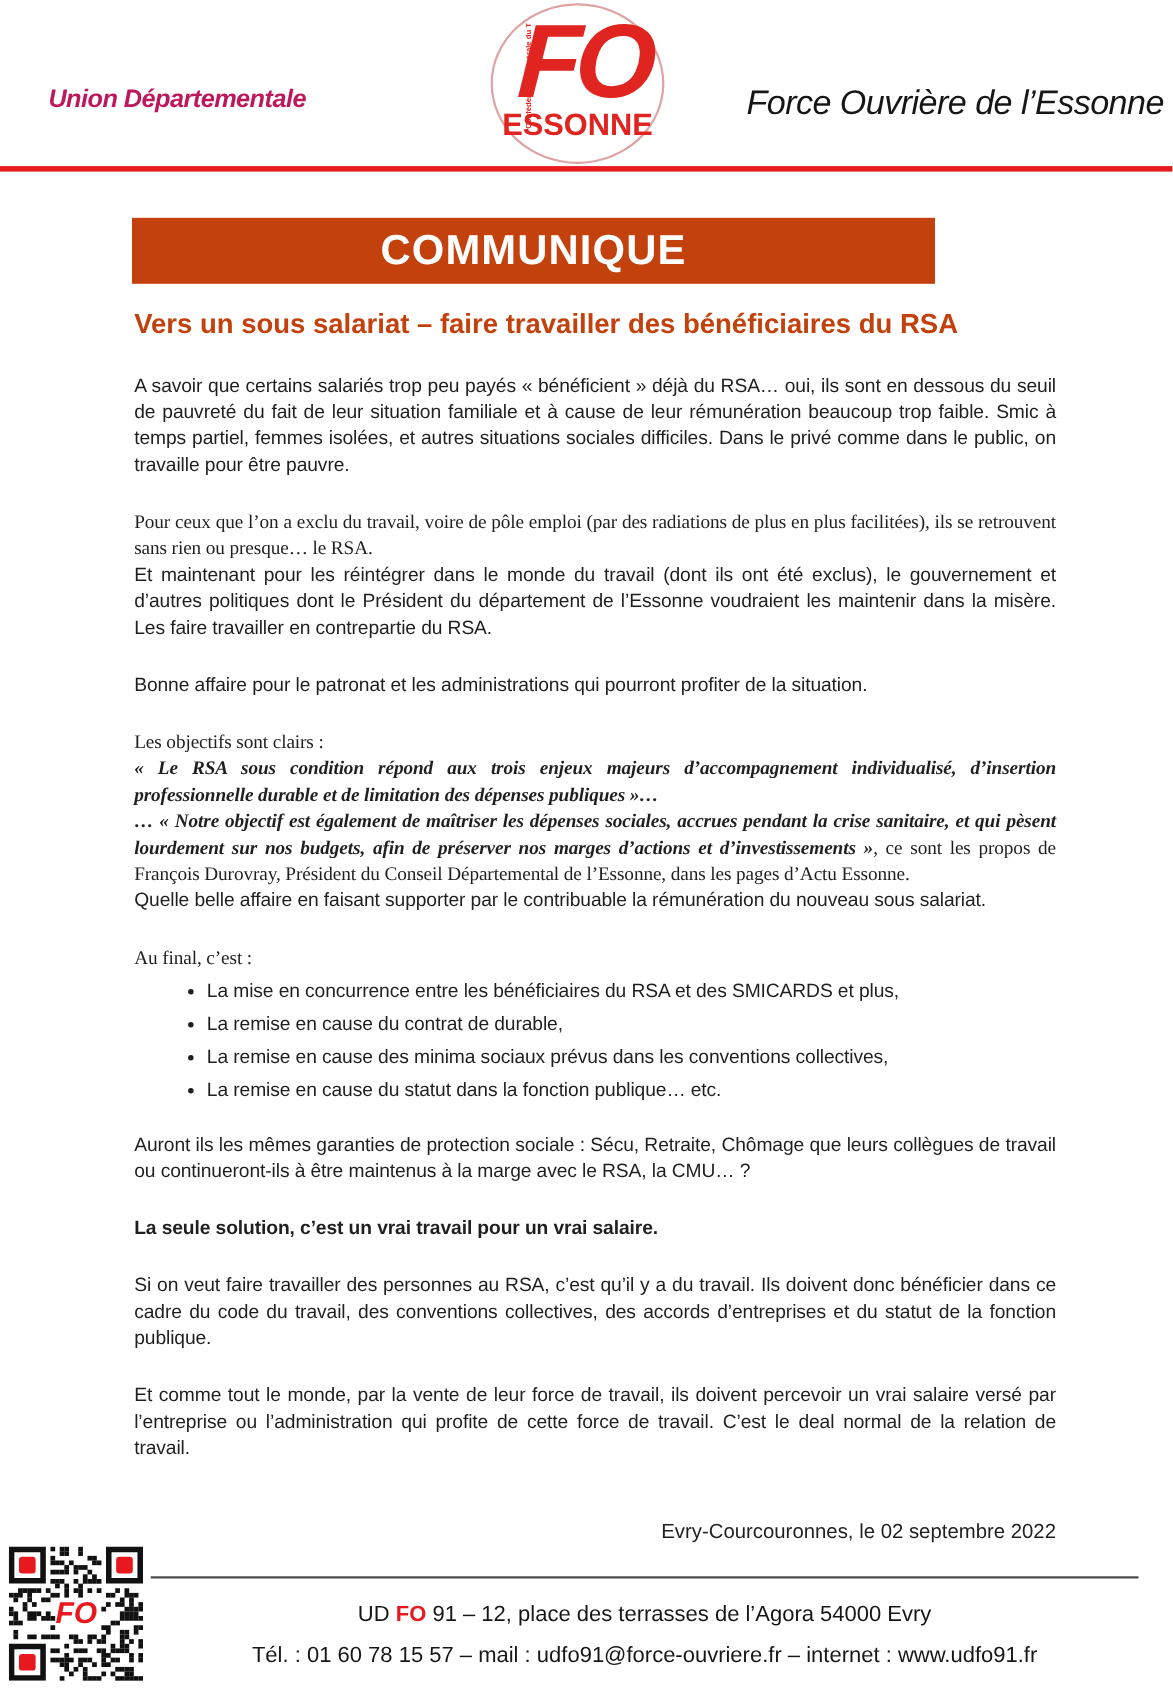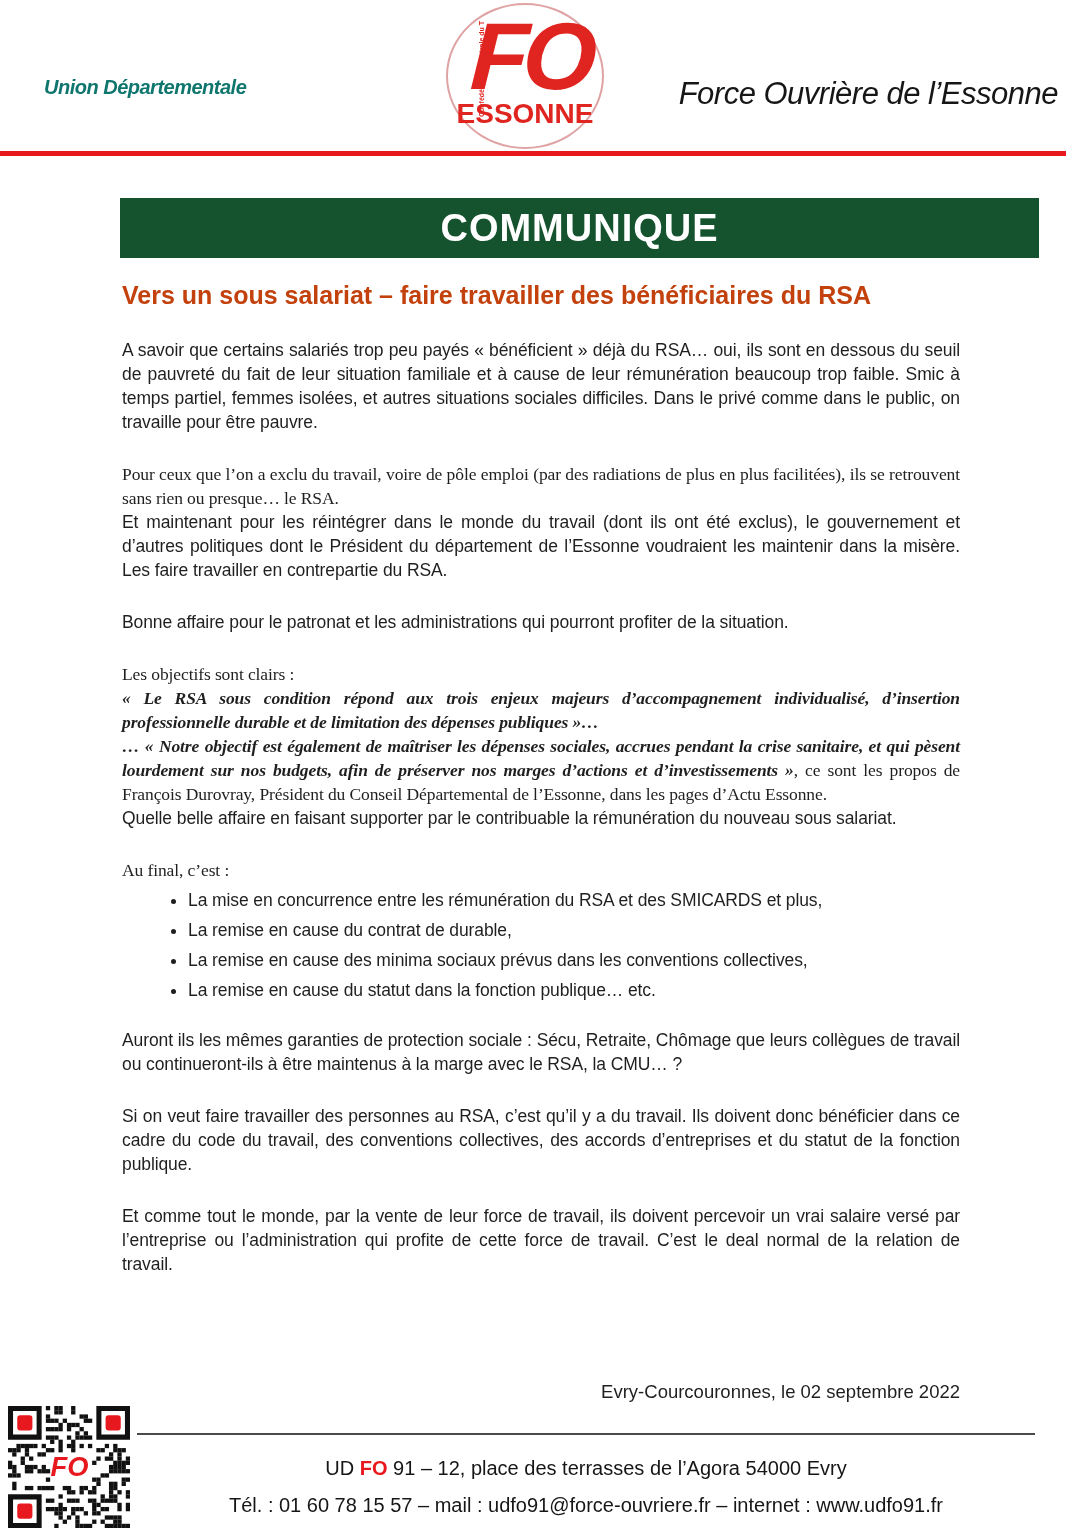--- a/index.html
+++ b/index.html
@@ -1,29 +1,29 @@
 <!DOCTYPE html>
 <html><head>
 <meta charset="utf-8">
 <style>
   html,body{margin:0;padding:0;}
   body{
     width:1066px;height:1536px;background:#ffffff;position:relative;overflow:hidden;
     font-family:"Liberation Sans",sans-serif;color:#1f1f1f;
   }
   
-  .hdr-left{position:absolute;left:44px;top:76px;font-size:20px;font-style:italic;font-weight:bold;color:#0f766e;letter-spacing:-0.5px;}
+  .hdr-left{position:absolute;left:44px;top:76px;font-size:23px;font-style:italic;font-weight:bold;color:#be185d;letter-spacing:-0.5px;}
   .hdr-right{position:absolute;right:8px;top:76px;font-size:31px;font-style:italic;font-weight:normal;color:#161616;letter-spacing:-0.5px;}
   .hdr-rule{position:absolute;left:0;top:151px;width:1066px;height:5px;background:#e8191e;}
   .logo{position:absolute;left:446px;top:3px;width:158px;height:146px;border:2px solid #dfa3a3;border-radius:50%;background:#fff;box-sizing:border-box;z-index:2;}
   .logo-fo{margin-top:2px;margin-left:12px;text-align:center;font-size:95px;line-height:98px;font-weight:bold;font-style:italic;color:#e0241f;letter-spacing:-6px;transform:skewX(-3deg);}
   .logo-region{text-align:center;margin-top:-7px;font-size:28px;font-weight:bold;color:#e0241f;letter-spacing:0px;}
   .logo-vtext{position:absolute;left:30px;top:16px;height:96px;writing-mode:vertical-rl;transform:rotate(180deg);font-size:7px;font-weight:bold;color:#e0241f;white-space:nowrap;overflow:hidden;}
   
-  .banner{position:absolute;left:120px;top:198px;width:919px;height:60px;background:#14532d;color:#ffffff;
+  .banner{position:absolute;left:120px;top:198px;width:730px;height:60px;background:#c2410c;color:#ffffff;
     font-size:38px;font-weight:bold;text-align:center;line-height:60px;letter-spacing:1px;}
   .doc-title{position:absolute;left:122px;top:281px;width:838px;text-align:left;color:#c2410c;font-size:25px;font-weight:bold;}
   
   .doc-body{position:absolute;left:122px;top:338px;width:838px;}
   .doc-body p{margin:0 0 28px;font-size:17.5px;line-height:24px;text-align:justify;letter-spacing:-0.1px;}
   .doc-body p.tight{margin-bottom:0;font-family:Liberation Serif, serif;}
   .bi{font-weight:bold;font-style:italic;}
   .bold{font-weight:bold;}
   ul.bullets{margin:6px 0 26px;padding-left:66px;list-style:disc;}
   ul.bullets li{font-size:17.5px;line-height:24px;margin-bottom:6px;letter-spacing:-0.1px;}
@@ -59,28 +59,29 @@
 
   <p>Bonne affaire pour le patronat et les administrations qui pourront profiter de la situation.</p>
 
   <p class="tight">Les objectifs sont clairs :</p>
   <p class="tight bi">« Le RSA sous condition répond aux trois enjeux majeurs d’accompagnement individualisé, d’insertion professionnelle durable et de limitation des dépenses publiques »…</p>
   <p class="tight"><span class="bi">… « Notre objectif est également de maîtriser les dépenses sociales, accrues pendant la crise sanitaire, et qui pèsent lourdement sur nos budgets, afin de préserver nos marges d’actions et d’investissements »</span><span>, ce sont les propos de François Durovray, Président du Conseil Départemental de l’Essonne, dans les pages d’Actu Essonne.</span></p>
   <p>Quelle belle affaire en faisant supporter par le contribuable la rémunération du nouveau sous salariat.</p>
 
   <p class="tight">Au final, c’est :</p>
   <ul class="bullets">
-    <li>La mise en concurrence entre les rémunération du RSA et des SMICARDS et plus,</li>
+    <li>La mise en concurrence entre les bénéficiaires du RSA et des SMICARDS et plus,</li>
     <li>La remise en cause du contrat de durable,</li>
     <li>La remise en cause des minima sociaux prévus dans les conventions collectives,</li>
     <li>La remise en cause du statut dans la fonction publique… etc.</li>
   </ul>
 
   <p>Auront ils les mêmes garanties de protection sociale : Sécu, Retraite, Chômage que leurs collègues de travail ou continueront-ils à être maintenus à la marge avec le RSA, la CMU… ?</p>
 
+  <p class="bold">La seule solution, c’est un vrai travail pour un vrai salaire.</p>
 
   <p>Si on veut faire travailler des personnes au RSA, c’est qu’il y a du travail. Ils doivent donc bénéficier dans ce cadre du code du travail, des conventions collectives, des accords d’entreprises et du statut de la fonction publique.</p>
 
   <p>Et comme tout le monde, par la vente de leur force de travail, ils doivent percevoir un vrai salaire versé par l’entreprise ou l’administration qui profite de cette force de travail. C’est le deal normal de la relation de travail.</p>
 </div>
 
 <div class="dateline">Evry-Courcouronnes, le 02 septembre 2022</div>
 
 <div class="footer-rule"></div>
 <div class="footer-text">

